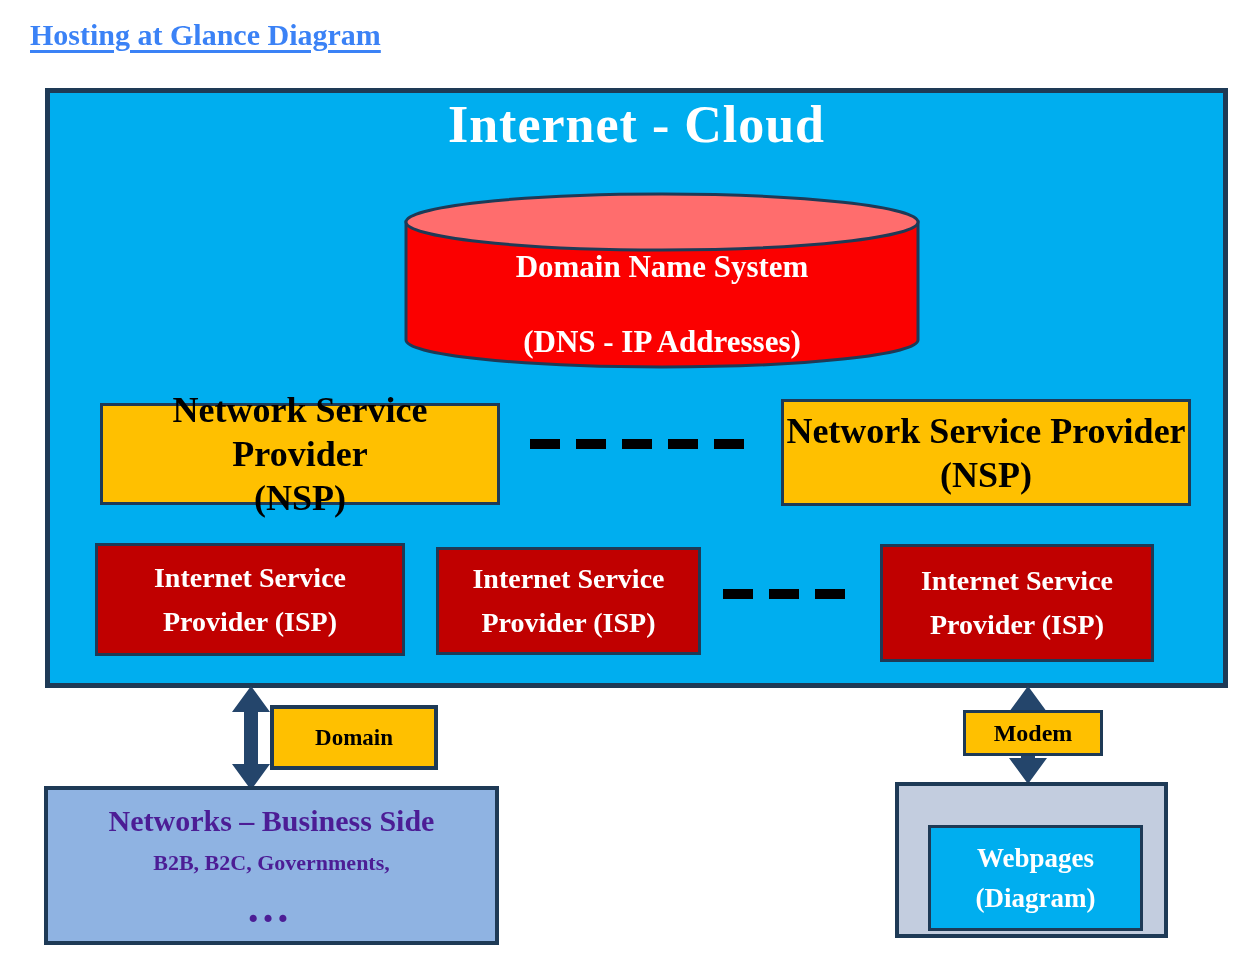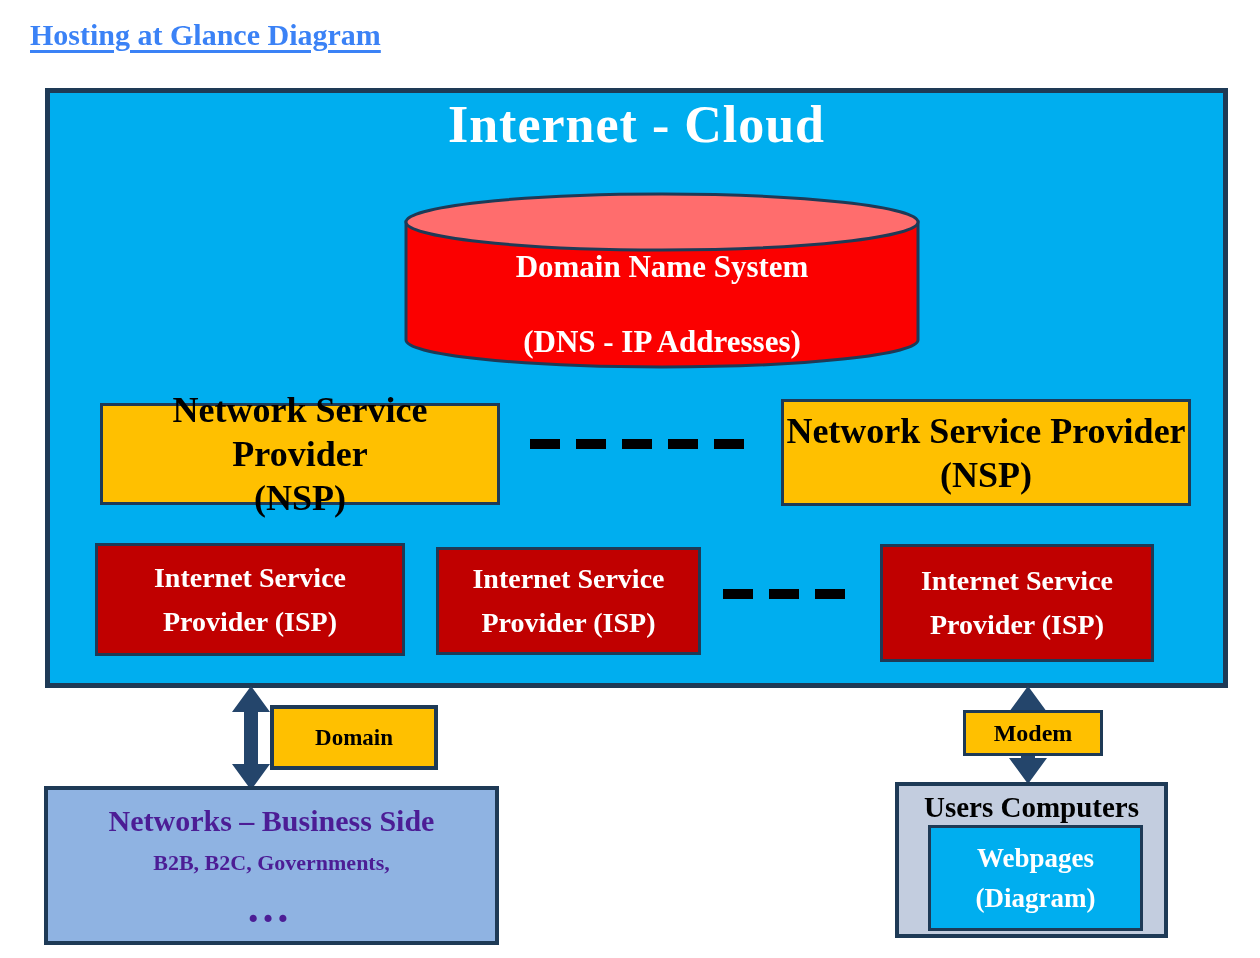--- a/index.html
+++ b/index.html
@@ -162,20 +162,19 @@
 
   <svg class="conn-arrow" style="left:1009px;top:686px;" width="38" height="98" viewBox="0 0 38 98">
     <polygon points="19,0 38,26 26,26 26,72 38,72 19,98 0,72 12,72 12,26 0,26"></polygon>
   </svg>
 
   <div class="node modem-box">
     <div>Modem</div>
   </div>
 
   <div class="users-box">
-    <div class="users-title">Users Computers</div>
     <div class="browser-box">
       <div>Webpages</div>
       <div>(Diagram)</div>
     </div>
   </div>
 
 </div>
 
 </body></html>

